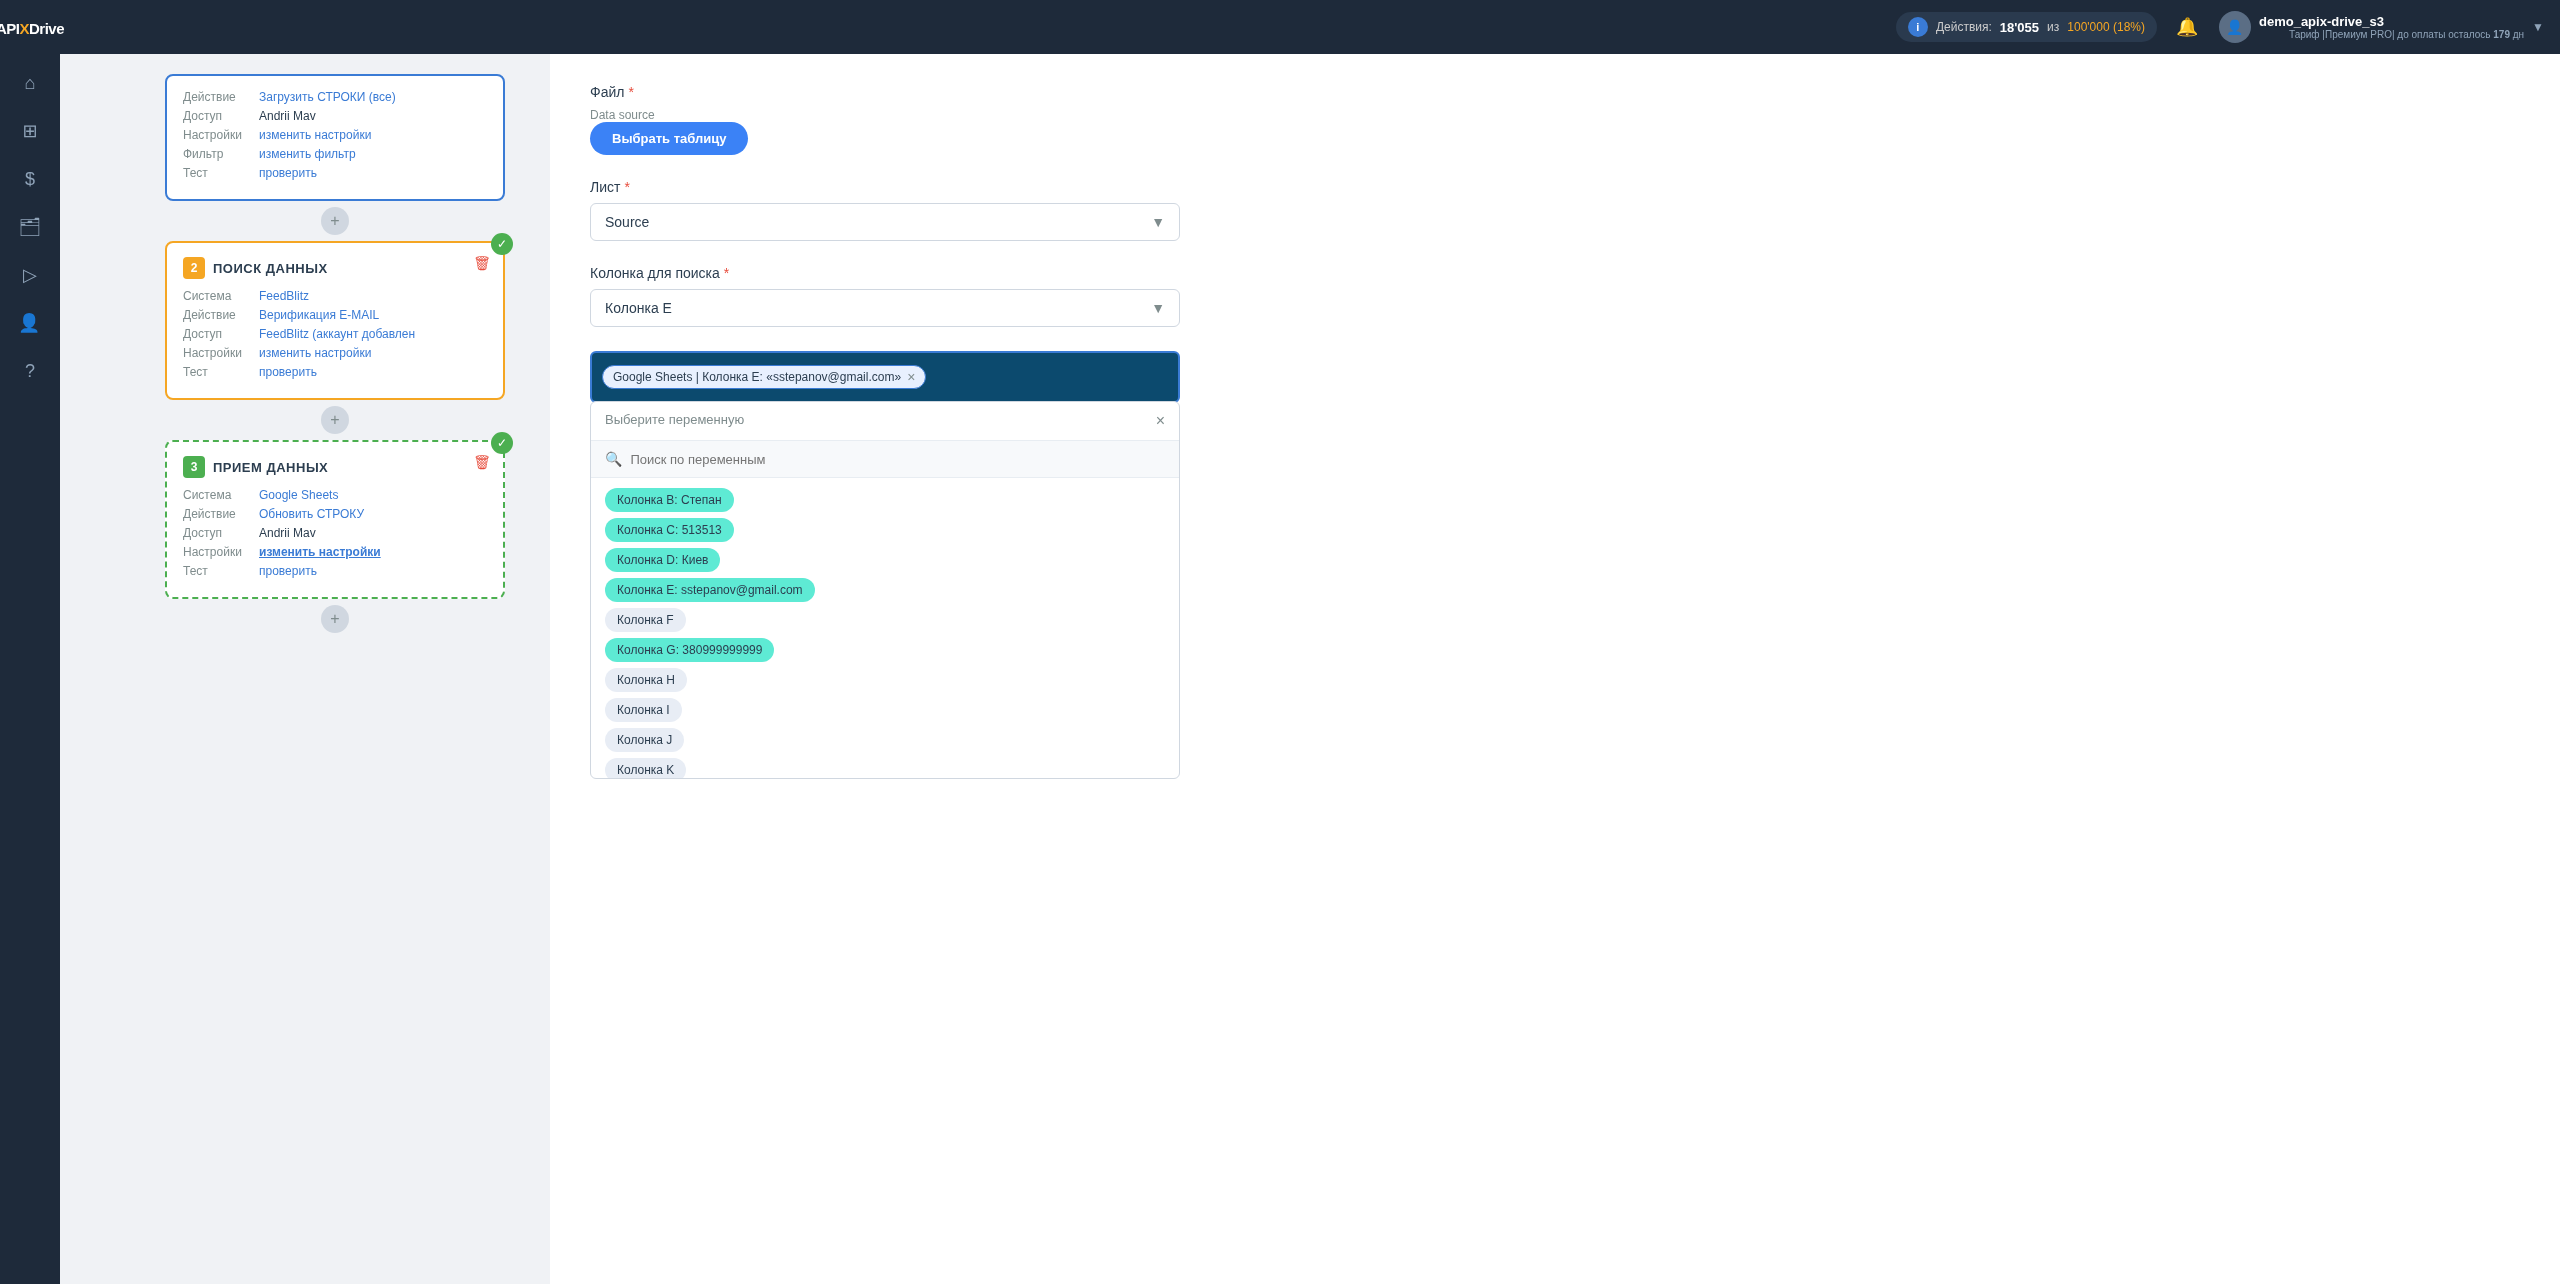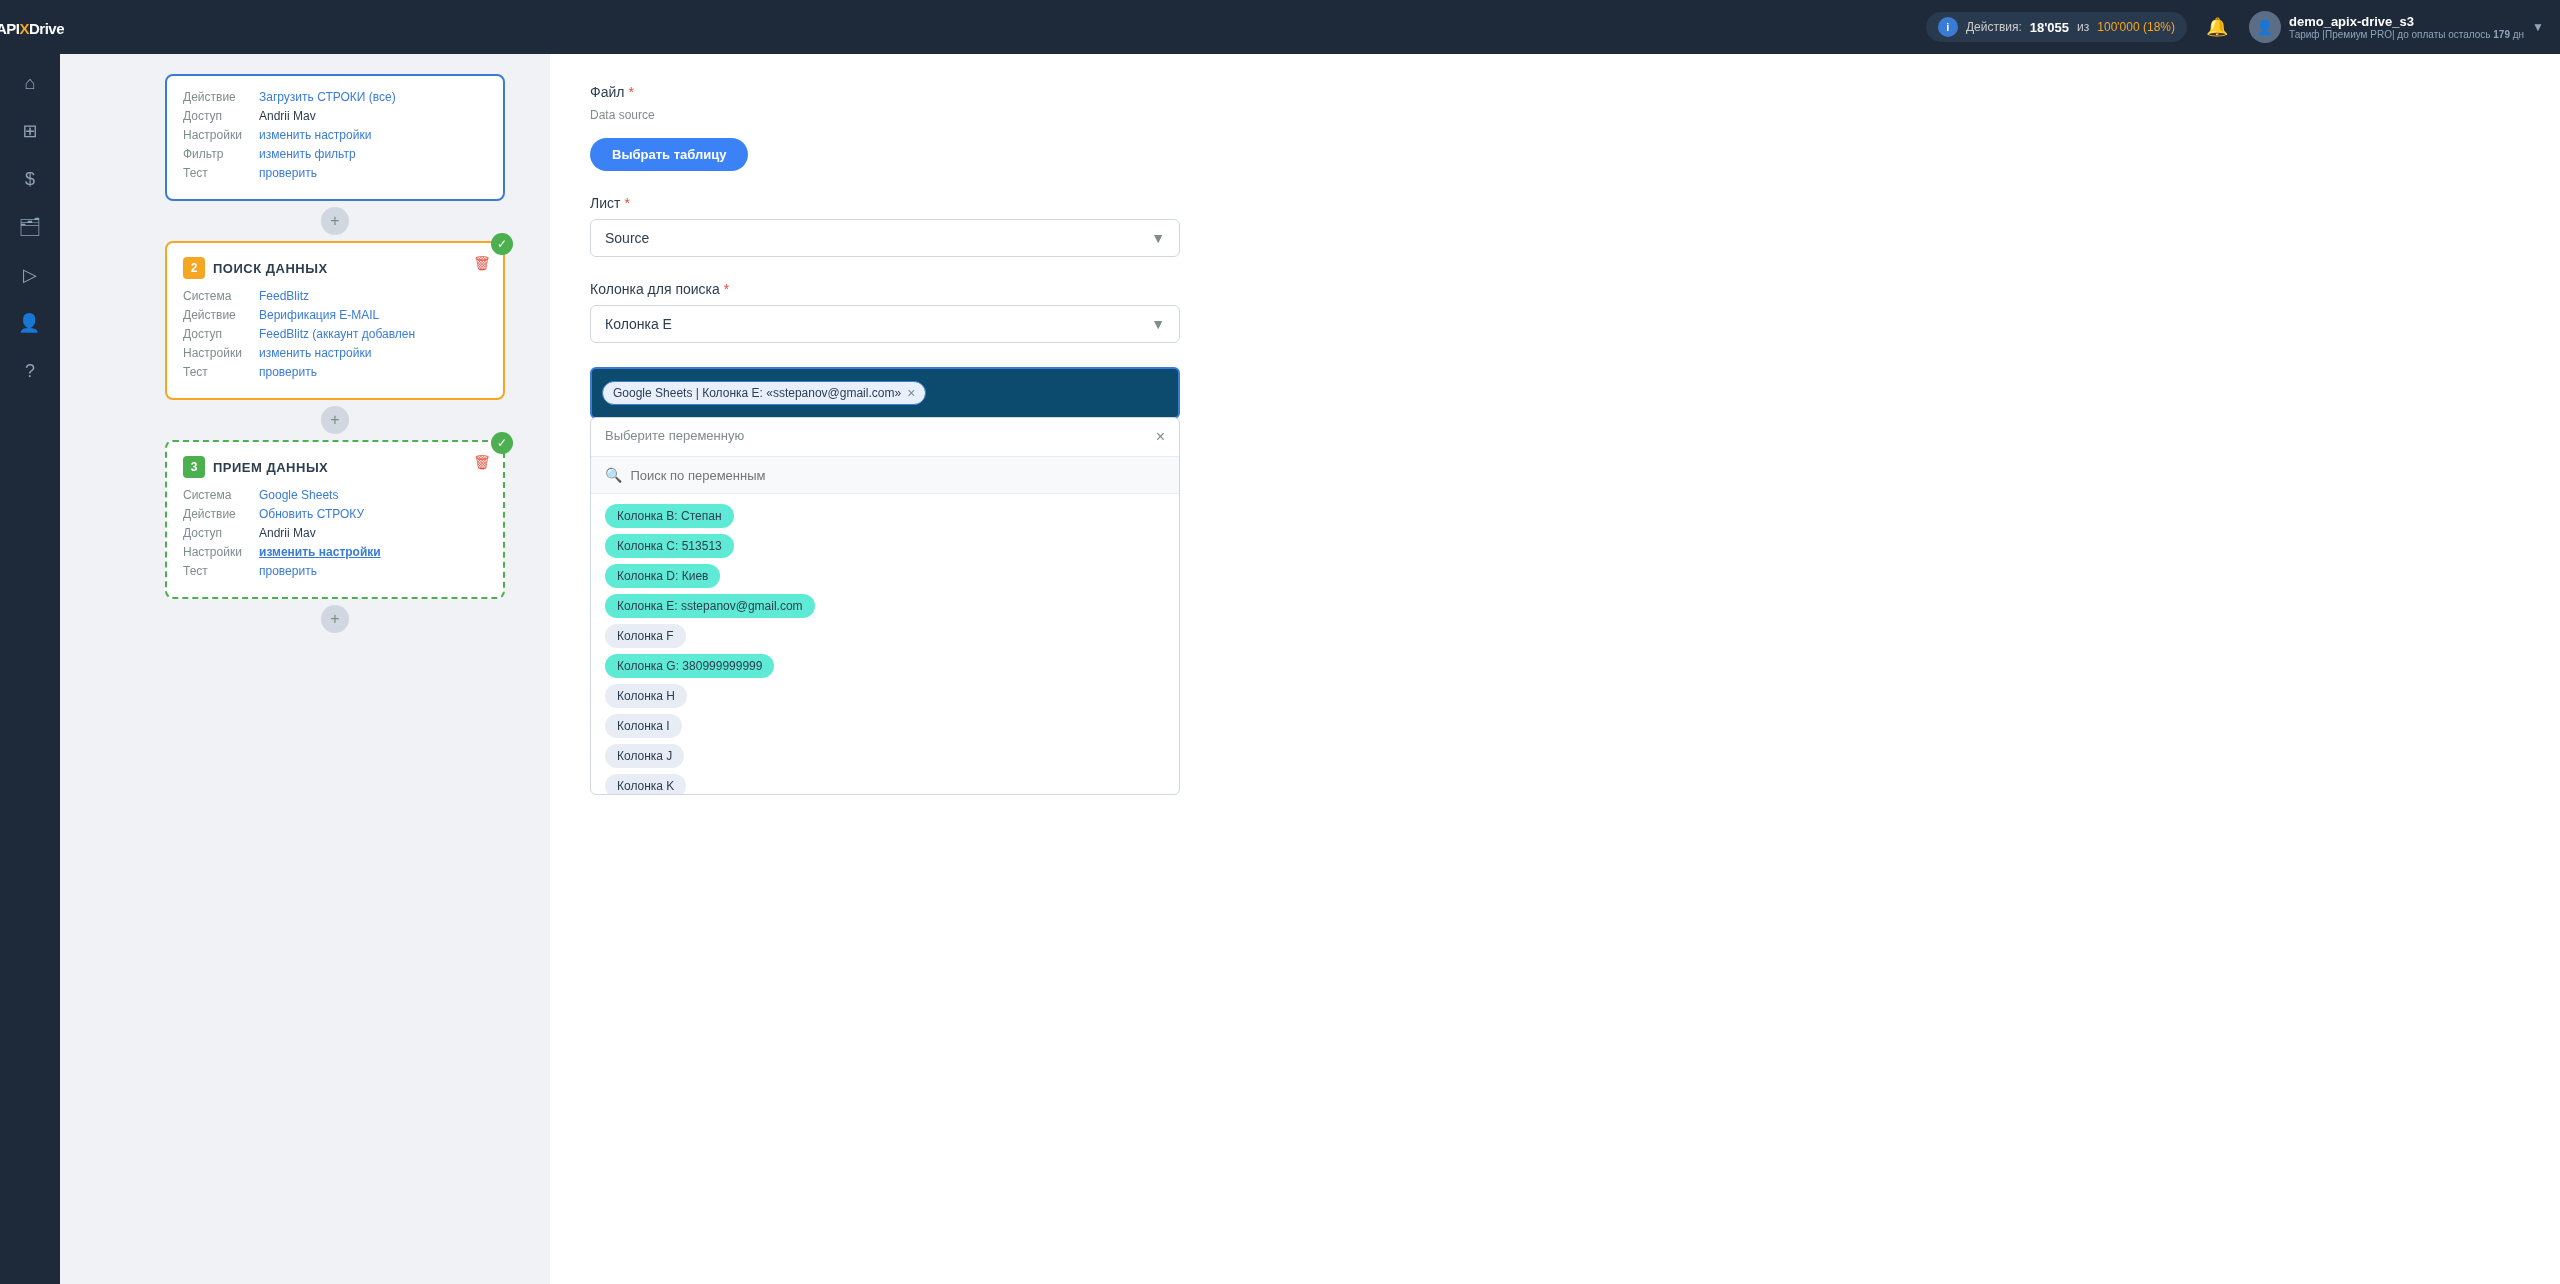--- a/index.html
+++ b/index.html
@@ -92,21 +92,21 @@
     }
     .user-avatar {
       width: 32px; height: 32px;
       background: #5b6e85;
       border-radius: 50%;
       display: flex; align-items: center; justify-content: center;
       color: white; font-size: 14px;
     }
     .user-info { color: white; }
     .user-name { font-size: 13px; font-weight: 600; }
-    .user-plan { font-size: 10px; color: #8fa3b8; }
+    .user-plan { font-size: 10px; color: #8fa3b8; margin-left: 30px; }
     .chevron-down { color: #8fa3b8; font-size: 12px; }
 
     
     .main-content {
       margin-top: 54px;
       margin-left: 60px;
       display: flex;
       width: calc(100% - 60px);
       height: calc(100vh - 54px);
       overflow: hidden;
@@ -205,21 +205,21 @@
       padding: 30px 40px;
     }
 
     .field-group { margin-bottom: 24px; }
     .field-label {
       font-size: 14px; font-weight: 500; color: #2c3e50;
       margin-bottom: 8px;
       display: flex; align-items: center; gap: 4px;
     }
     .required { color: #e74c3c; }
-    .field-sublabel { font-size: 12px; color: #7f8c8d; margin-bottom: 16px; }
+    .field-sublabel { font-size: 12px; color: #7f8c8d; margin-bottom: 0; }
 
     .btn-primary {
       background: #3b82f6; color: white;
       border: none; border-radius: 20px;
       padding: 9px 22px; font-size: 13px; font-weight: 600;
       cursor: pointer;
     }
 
     .dropdown-select {
       width: 590px;

